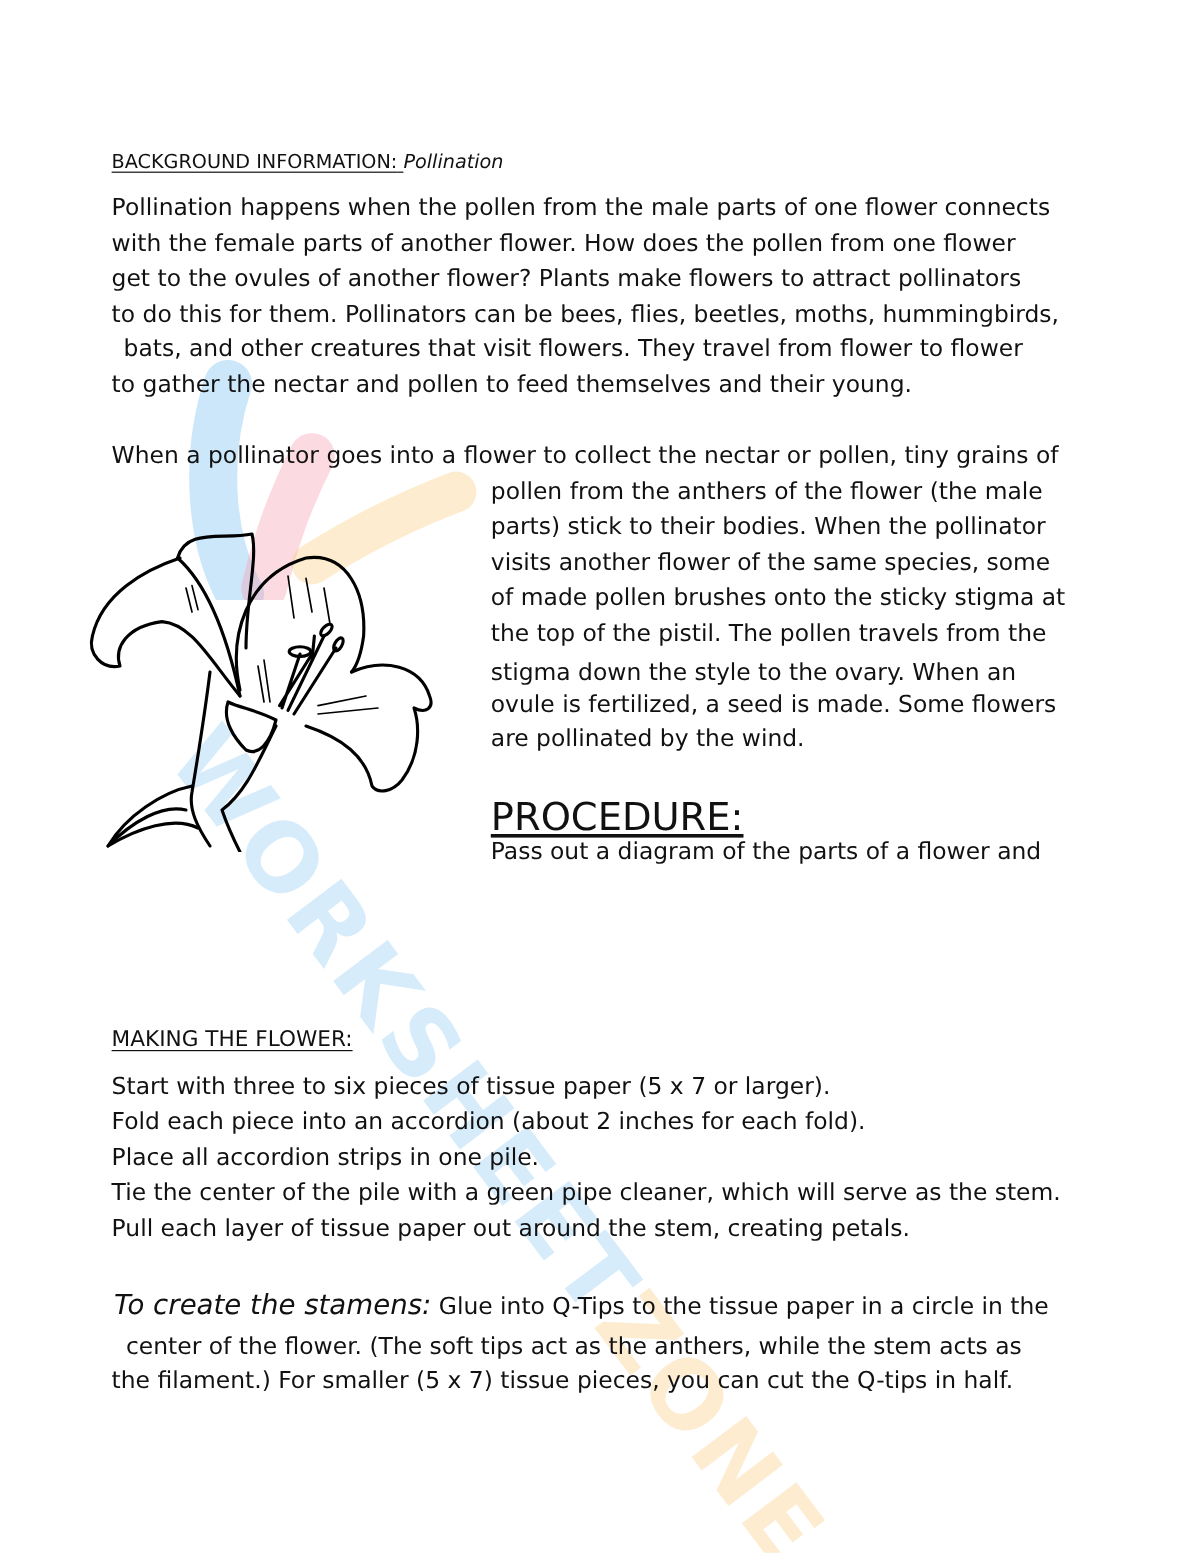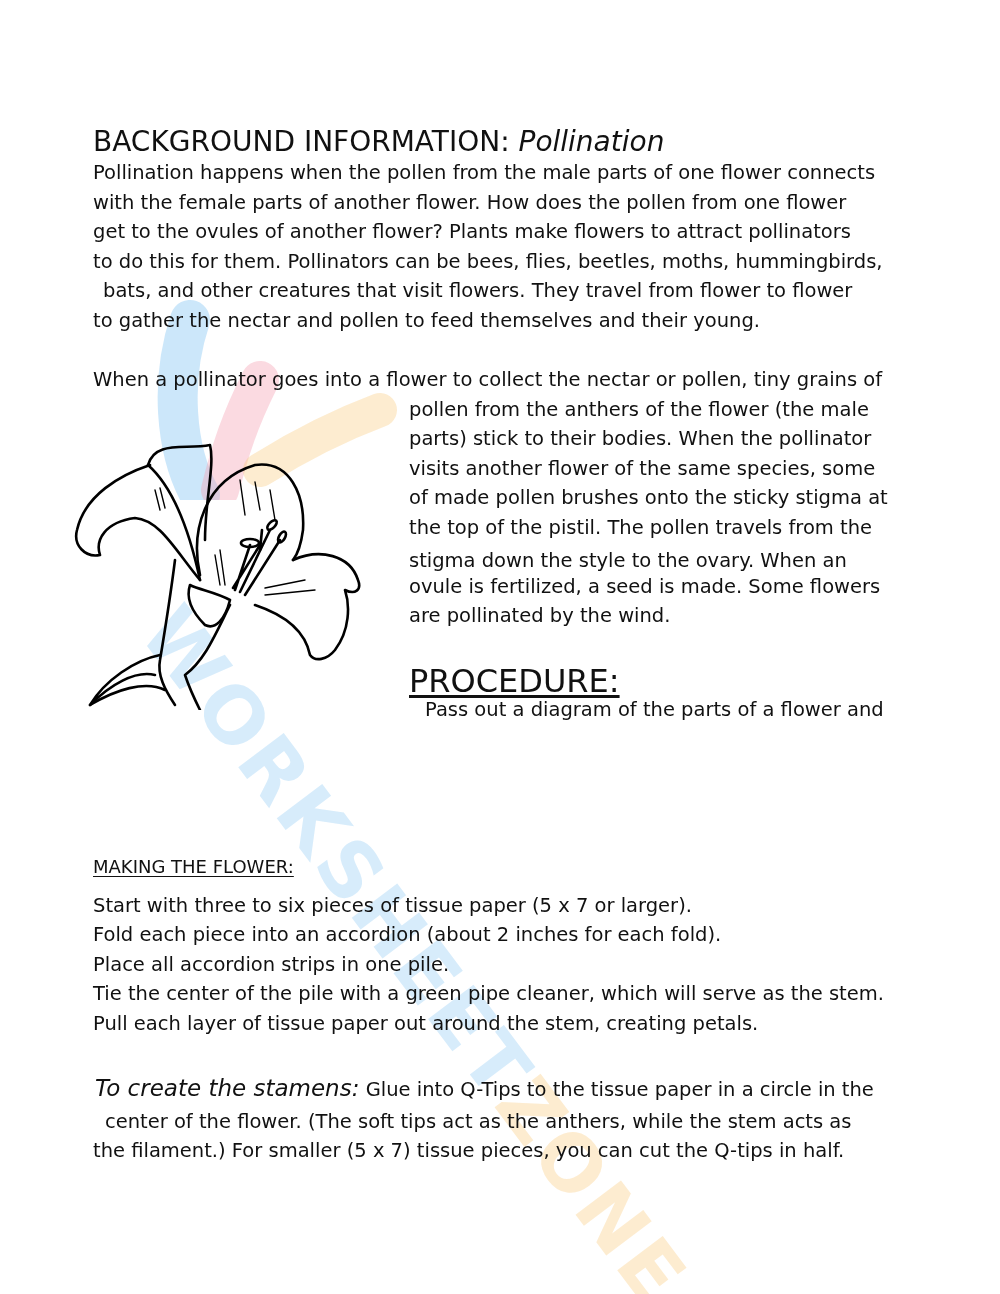--- a/index.html
+++ b/index.html
@@ -9,21 +9,21 @@
 
   
   .wm-logo { position: absolute; pointer-events: none; }
   .wm-text { position: absolute; left: 195px; top: 590px; transform: rotate(53deg);
              transform-origin: left top; font-size: 78px; font-weight: bold; letter-spacing: 4px;
              white-space: nowrap; pointer-events: none; }
   .wm-text .blue { color: rgba(110,185,240,0.28); }
   .wm-text .orange { color: rgba(250,200,120,0.35); }
 
   .txt { position: absolute; font-size: 19.5px; line-height: 29.5px; white-space: nowrap; }
-  .h { position: absolute; font-size: 28px; text-underline-offset: 3px; }
+  .h { position: absolute; font-size: 16px; text-decoration: underline; text-underline-offset: 3px; }
   .h2 { position: absolute; font-size: 32px; text-decoration: underline; text-underline-offset: 3px; }
   .it { font-style: italic; text-decoration: none; display: inline-block; }
   .sub-it { font-style: italic; font-size: 23px; }
   .flower { position: absolute; left: 65px; top: 420px; width: 330px; height: 290px; }
 </style>
 </head>
 <body>
 
 <div class="page">
 
@@ -82,21 +82,21 @@
     <path d="M90 70 L 95 90 M 95 68 L 100 88 M 175 60 L 180 95 M 190 62 L 195 90 M 205 70 L 210 100 M 155 130 L 160 165 M 150 135 L 155 165 M 200 168 L 240 160 M 200 175 L 250 170" stroke-width="1.4"></path>
 
     <path d="M110 140 C 105 180, 100 210, 95 240 C 92 255, 100 270, 110 285"></path>
     <path d="M165 185 C 150 215, 140 240, 120 255 C 125 270, 130 280, 135 290"></path>
 
     <path d="M95 235 C 70 240, 40 260, 25 285 C 45 265, 70 250, 90 255"></path>
     <path d="M25 285 C 50 270, 80 260, 100 270"></path>
   </svg>
 
   <div class="h2" style="left:409px;top:662px">PROCEDURE:</div>
-  <div class="txt" style="left:425px;top:695px">Pass out a diagram of the parts of a flower and</div>
+  <div class="txt" style="left:409px;top:695px">Pass out a diagram of the parts of a flower and</div>
 
   <div class="h2" style="left:93px;top:856px;font-size:18px">MAKING THE FLOWER:</div>
   <div>
     <div class="txt" style="left:93px;top:891px">Start with three to six pieces of tissue paper (5 x 7 or larger).</div>
     <div class="txt" style="left:93px;top:920px">Fold each piece into an accordion (about 2 inches for each fold).</div>
     <div class="txt" style="left:93px;top:950px">Place all accordion strips in one pile.</div>
     <div class="txt" style="left:93px;top:979px">Tie the center of the pile with a green pipe cleaner, which will serve as the stem.</div>
     <div class="txt" style="left:93px;top:1009px">Pull each layer of tissue paper out around the stem, creating petals.</div>
   </div>
 

